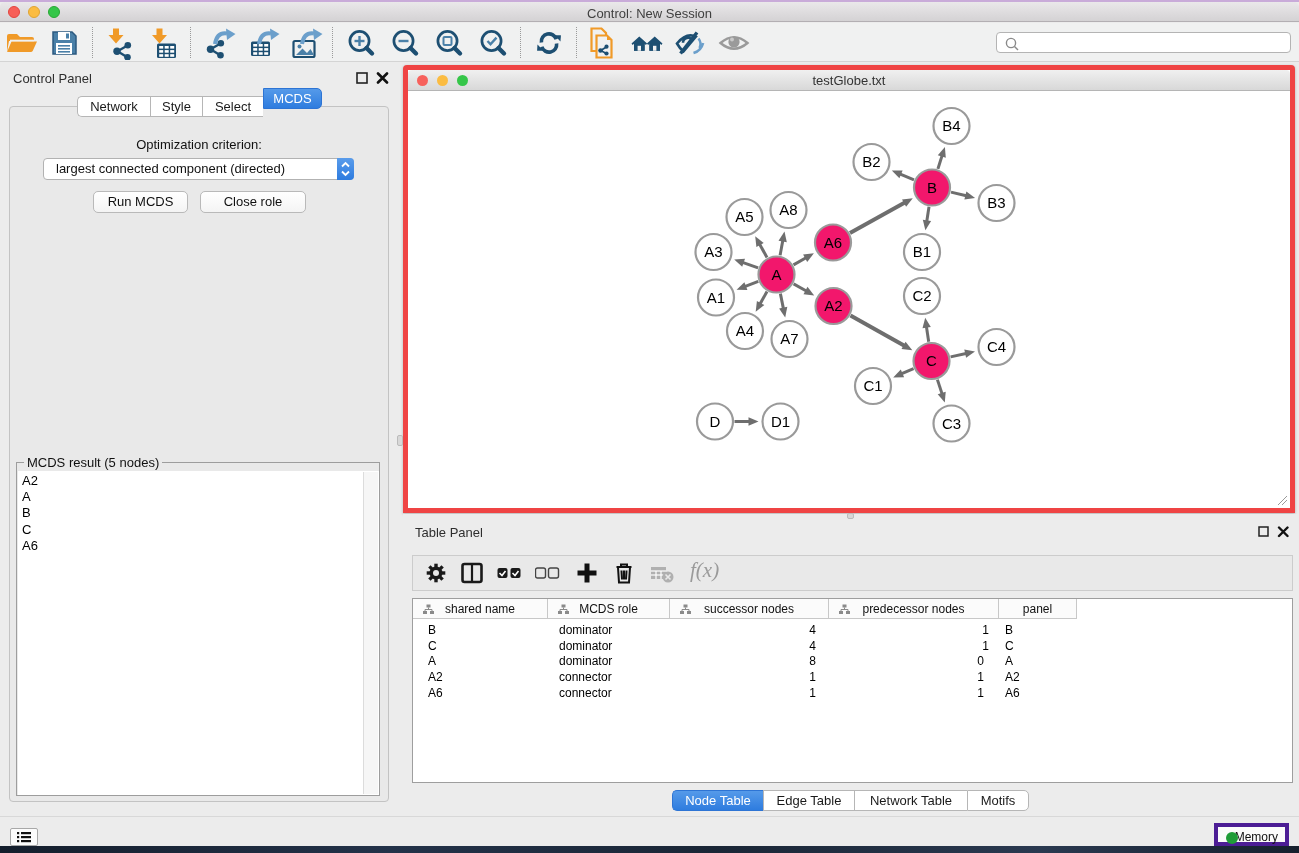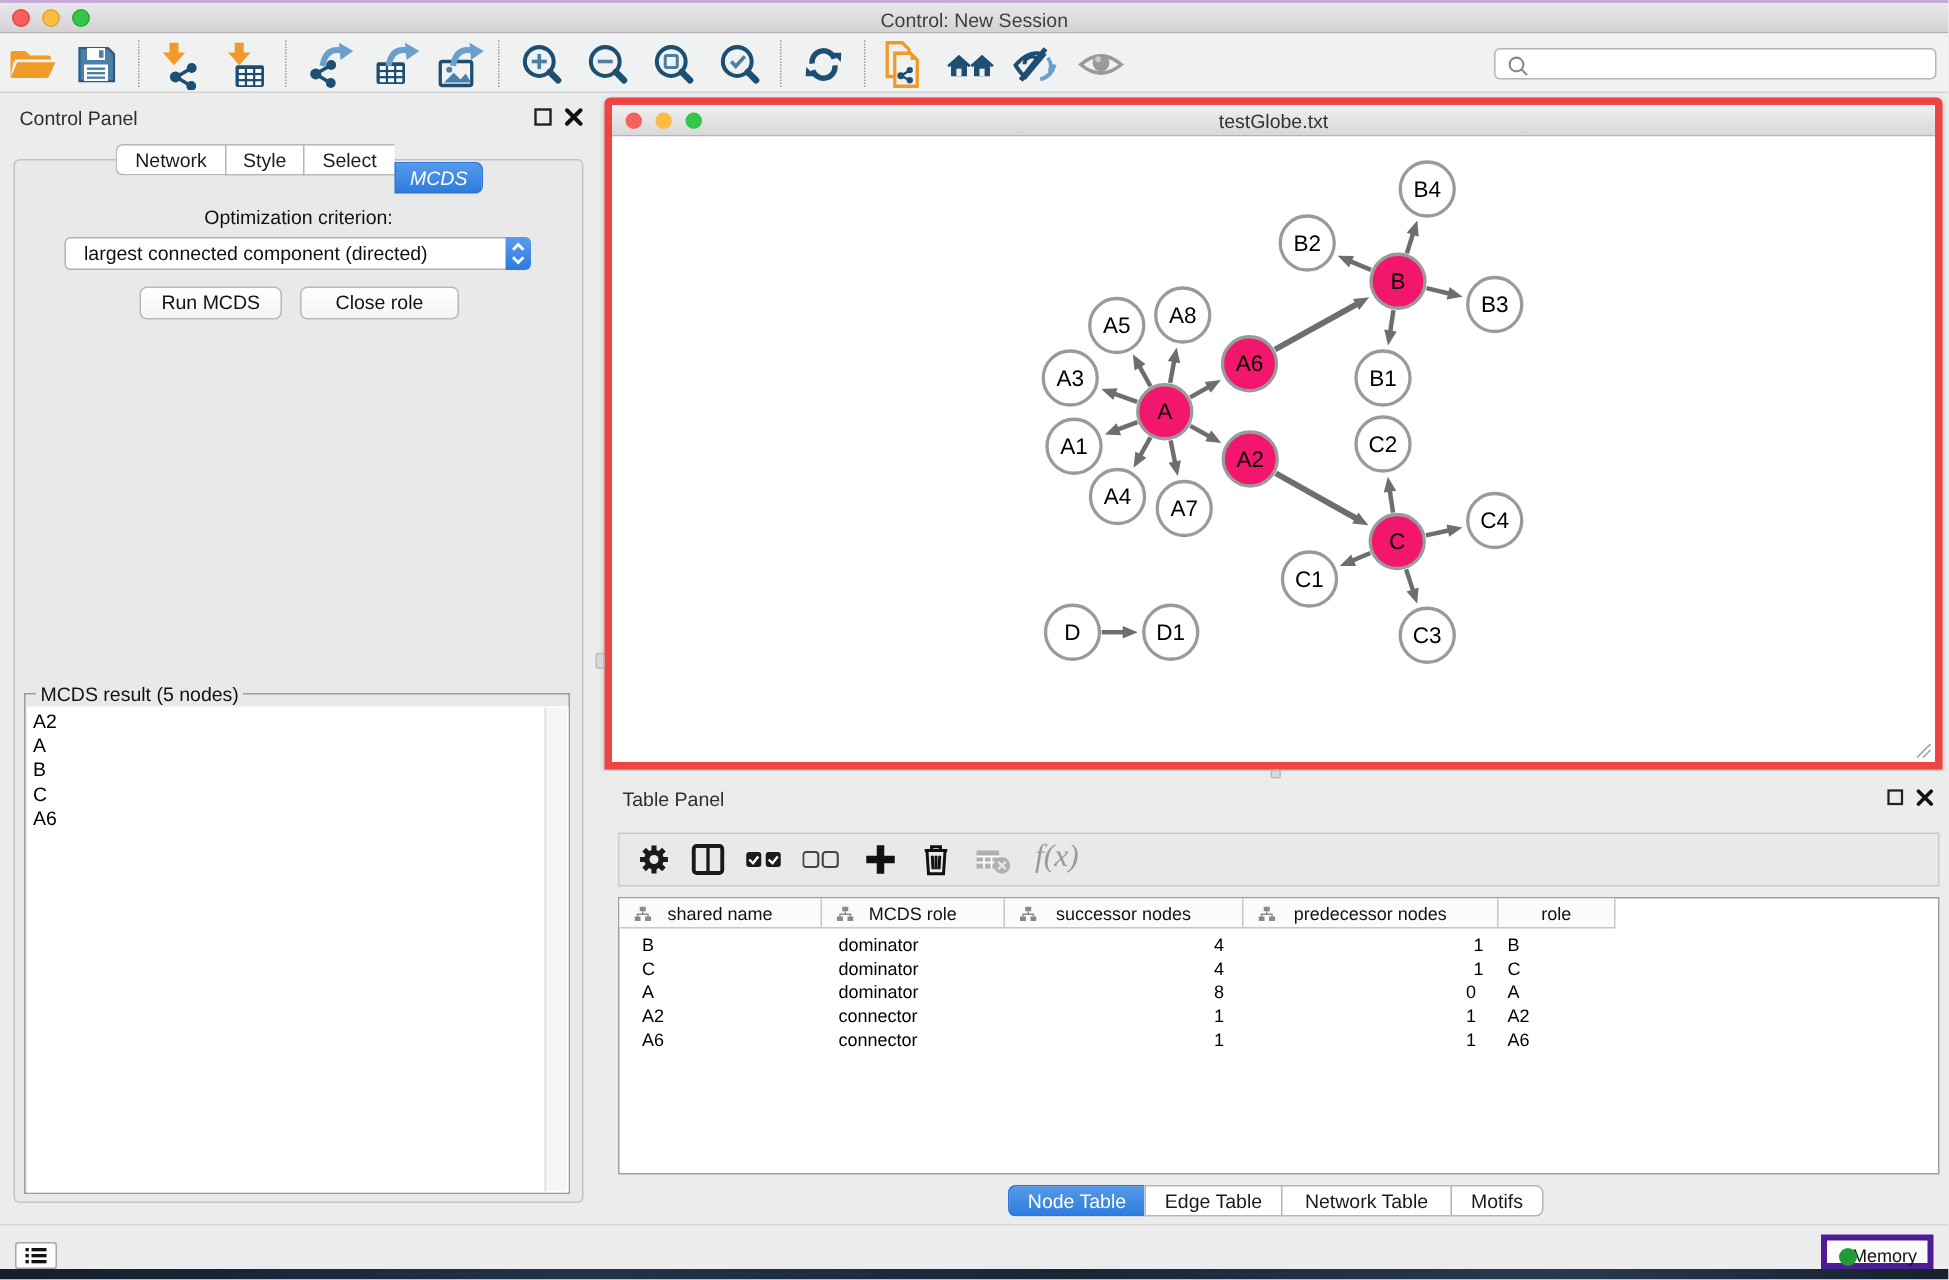--- a/index.html
+++ b/index.html
@@ -204,21 +204,21 @@
 <div class="abs ctrl">
     <div class="abs ctrlhead">Control Panel</div>
     <svg class="abs" style="left:356px;top:10px;" width="34" height="13" viewBox="0 0 34 13">
       <rect x="1" y="1" width="10" height="10" fill="none" stroke="#222" stroke-width="1.6"></rect>
       <path d="M22 1.5 L31 10.5 M31 1.5 L22 10.5" stroke="#111" stroke-width="2.6" stroke-linecap="round"></path>
     </svg>
     <div class="abs tabpanelbox"></div>
     <div class="abs seg first" style="left:77px;top:34px;width:73px;">Network</div>
     <div class="abs seg " style="left:150px;top:34px;width:52px;">Style</div>
     <div class="abs seg " style="left:202px;top:34px;width:61px;">Select</div>
-    <div class="abs seg last sel" style="left:263px;top:46px;width:59px;font-style:italic;">MCDS</div>
+    <div class="abs seg last sel" style="left:263px;top:26px;width:59px;">MCDS</div>
     <div class="abs" style="left:0;top:75px;width:398px;text-align:center;font-size:13px;color:#111;">Optimization criterion:</div>
     <div class="abs" style="left:43px;top:96px;width:311px;height:22px;background:#fff;border:1px solid #b2b2b2;border-radius:4px;">
       <div style="position:absolute;left:12px;top:2px;font-size:13px;color:#111;">largest connected component (directed)</div>
       <div style="position:absolute;right:-1px;top:-1px;width:17px;height:22px;background:linear-gradient(#5a9ceb,#2d7bdf);border-radius:0 4px 4px 0;"><svg width="17" height="22" viewBox="0 0 17 22">
           <path d="M5 8.5 l3.5 -3.5 3.5 3.5" fill="none" stroke="#fff" stroke-width="1.8"></path>
           <path d="M5 13.5 l3.5 3.5 3.5 -3.5" fill="none" stroke="#fff" stroke-width="1.8"></path>
         </svg></div>
     </div>
     <div class="abs btn" style="left:93px;top:129px;width:95px;">Run MCDS</div>
     <div class="abs btn" style="left:200px;top:129px;width:106px;">Close role</div>
@@ -442,21 +442,21 @@
         <div class="abs th" style="left:416px;width:170px;"><svg width="11" height="11" viewBox="0 0 11 11" style="position:absolute;left:10px;top:5px;">
             <g fill="#8a8a8a">
               <rect x="3.5" y="0.5" width="4" height="3"></rect>
               <rect x="0" y="7" width="4" height="3"></rect>
               <rect x="7" y="7" width="4" height="3"></rect>
             </g>
             <g stroke="#8a8a8a" stroke-width="1" fill="none">
               <path d="M5.5 3.5 v2 M2 7 v-1.5 h7 V7"></path>
             </g>
           </svg>predecessor nodes</div>
-        <div class="abs th" style="left:586px;width:78px;">role</div>
+        <div class="abs th" style="left:586px;width:78px;">panel</div>
       </div>
       <div class="abs trow" style="left:15px;top:23px;width:110px;">B</div>
       <div class="abs trow" style="left:146px;top:23px;width:100px;">dominator</div>
       <div class="abs trow num" style="left:257px;top:23px;width:146px;">4</div>
       <div class="abs trow num" style="left:416px;top:23px;width:160px;">1</div>
       <div class="abs trow" style="left:592px;top:23px;width:70px;">B</div>
       <div class="abs trow" style="left:15px;top:39.2px;width:110px;">C</div>
       <div class="abs trow" style="left:146px;top:39.2px;width:100px;">dominator</div>
       <div class="abs trow num" style="left:257px;top:39.2px;width:146px;">4</div>
       <div class="abs trow num" style="left:416px;top:39.2px;width:160px;">1</div>

